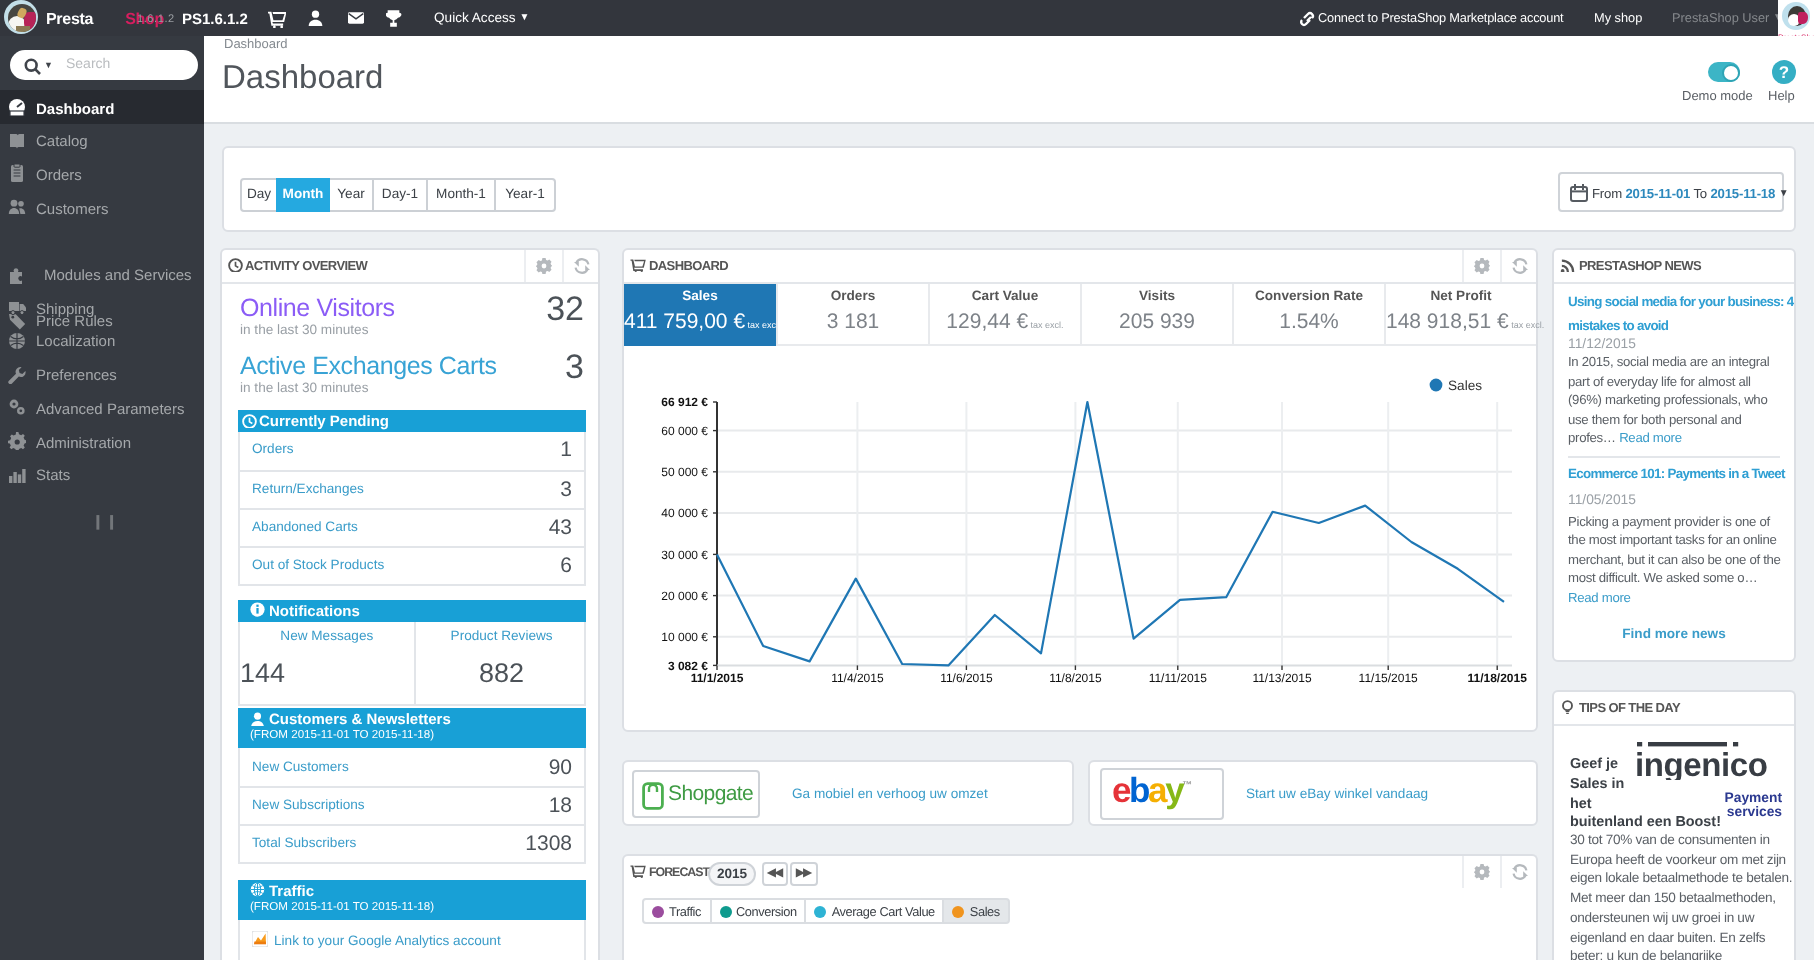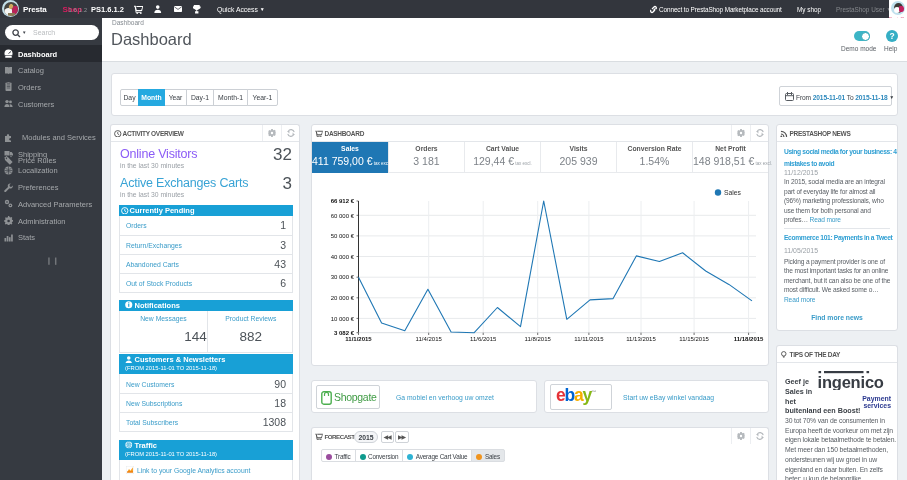--- a/index.html
+++ b/index.html
@@ -243,21 +243,21 @@
 <div class="abs bluebar" style="left:8px;top:174.5px;width:174px;height:11px;">
           <div style="padding-left:6px;line-height:11px;"><svg style="vertical-align:-1px;margin-right:2px;" width="7.5" height="7.5" viewBox="0 0 8 8">
               <circle cx="4" cy="4" r="3.8" fill="#fff"></circle>
               <rect x="3.4" y="3.2" width="1.2" height="3" fill="#18a0d6"></rect>
               <rect x="3.4" y="1.4" width="1.2" height="1.2" fill="#18a0d6"></rect>
             </svg>Notifications</div>
         </div>
 <div class="srow" style="top:185.5px;height:42.5px;">
  <div class="abs" style="left:0;top:0;width:87.8px;height:42.5px;border-right:1px solid #e2e5e9;">
    <div style="text-align:center;font-size:6.8px;color:#3a9cc9;padding-top:4px;">New Messages</div>
-   <div style="text-align:right;font-size:13.5px;color:#4c5258;padding-top:7px;">144</div>
+   <div style="text-align:left;font-size:13.5px;color:#4c5258;padding-top:7px;">144</div>
           </div>
  <div class="abs" style="left:88.8px;top:0;width:84px;height:42.5px;">
    <div style="text-align:center;font-size:6.8px;color:#3a9cc9;padding-top:4px;">Product Reviews</div>
    <div style="text-align:center;font-size:13.5px;color:#4c5258;padding-top:7px;">882</div>
           </div>
 </div>
 <div class="abs bluebar" style="left:8px;top:229.4px;width:174px;height:20px;">
           <div style="padding-left:6px;line-height:10px;padding-top:1px;"><svg style="vertical-align:-1px;margin-right:2px;" width="7.5" height="7.5" viewBox="0 0 8 8">
               <circle cx="4" cy="2.2" r="1.9" fill="#fff"></circle>
               <path fill="#fff" d="M.6 8c0-2 1.5-3.2 3.4-3.2S7.4 6 7.4 8z"></path>

